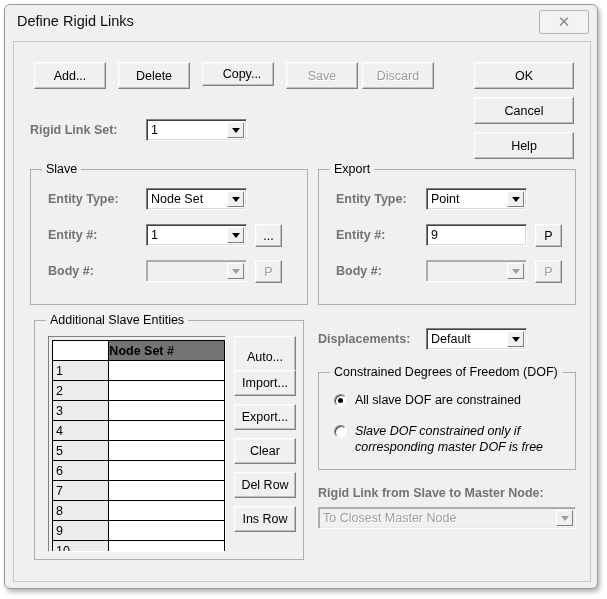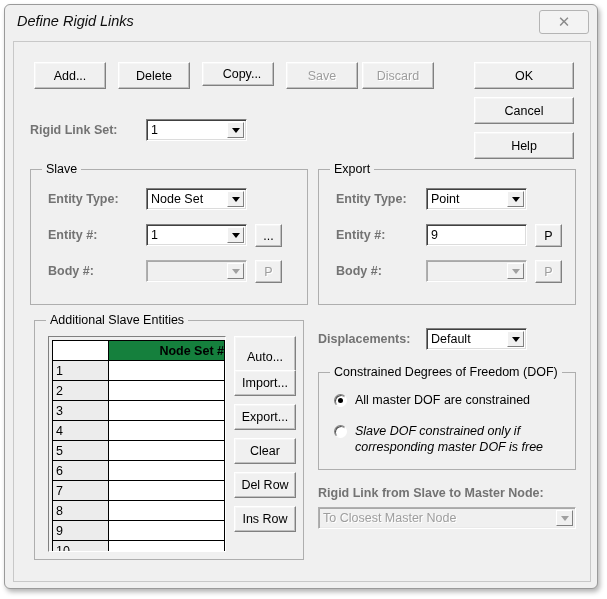--- a/index.html
+++ b/index.html
@@ -35,21 +35,20 @@
     width: 100%;
     height: 36px;
   }
   #title-text {
     position: absolute;
     left: 12px;
     top: 8px;
     font-size: 14.5px;
     color: #0d0d0d;
     white-space: nowrap;
-    font-style: italic;
   }
   #close-button {
     position: absolute;
     right: 8px;
     top: 5px;
     width: 50px;
     height: 24px;
     background: #f3f3f3;
     border: 1px solid #b4b4b4;
     border-radius: 3px;
@@ -257,22 +256,22 @@
     padding: 0;
     font-weight: normal;
     font-size: 12.5px;
   }
   #grid th.corner-cell {
     width: 53px;
     background: #ffffff;
   }
   #grid th.col-head {
     width: 116px;
-    background: #15803d;
-    text-align: right;
+    background: #737373;
+    text-align: left;
     font-weight: bold;
     font-size: 12.5px;
   }
   #grid td.row-head {
     width: 53px;
     background: #ececec;
     padding-left: 3px;
   }
   #grid td.cell {
     width: 116px;
@@ -419,21 +418,21 @@
     <div class="combo" style="left:412px; top:286px; width:101px; height:22px;">
       <div class="combo-text">Default</div>
       <div class="combo-arrow"></div>
     </div>
 
     <div class="groupbox" style="left:304px; top:330px; width:258px; height:98px;"></div>
     <div class="group-title" style="left:316px; top:323px;">Constrained Degrees of Freedom (DOF)</div>
 
     <div class="radio-row" style="left:320px; top:350px; width:230px; height:18px;">
       <span class="radio-dot checked"></span>
-      <span class="radio-label">All master DOF are constrained</span>
+      <span class="radio-label">All slave DOF are constrained</span>
     </div>
 
     <div class="radio-row" style="left:320px; top:381px; width:230px; height:34px;font-style:italic;">
       <span class="radio-dot"></span>
       <span class="radio-label">Slave DOF constrained only if</span>
       <span class="radio-label" style="top:16px;">corresponding master DOF is free</span>
     </div>
 
     <div class="label" style="left:304px; top:444px;">Rigid Link from Slave to Master Node:</div>
     <div class="combo disabled" style="left:304px; top:465px; width:258px; height:22px;">

